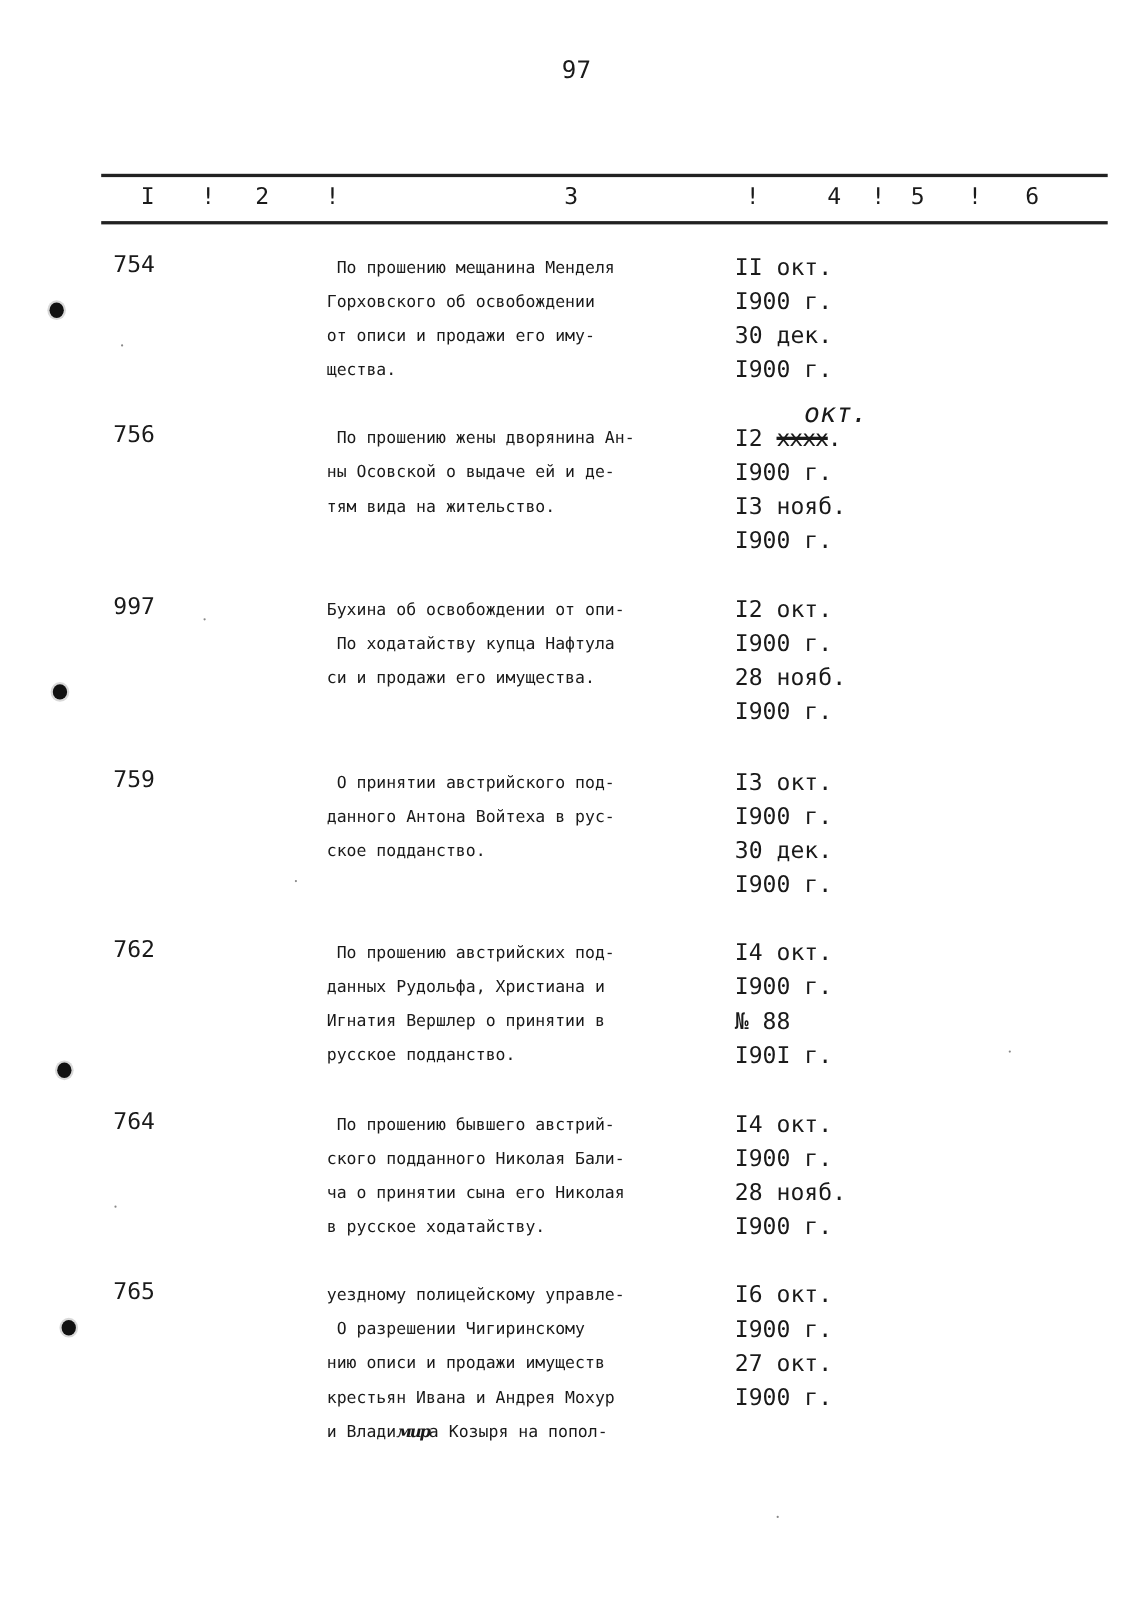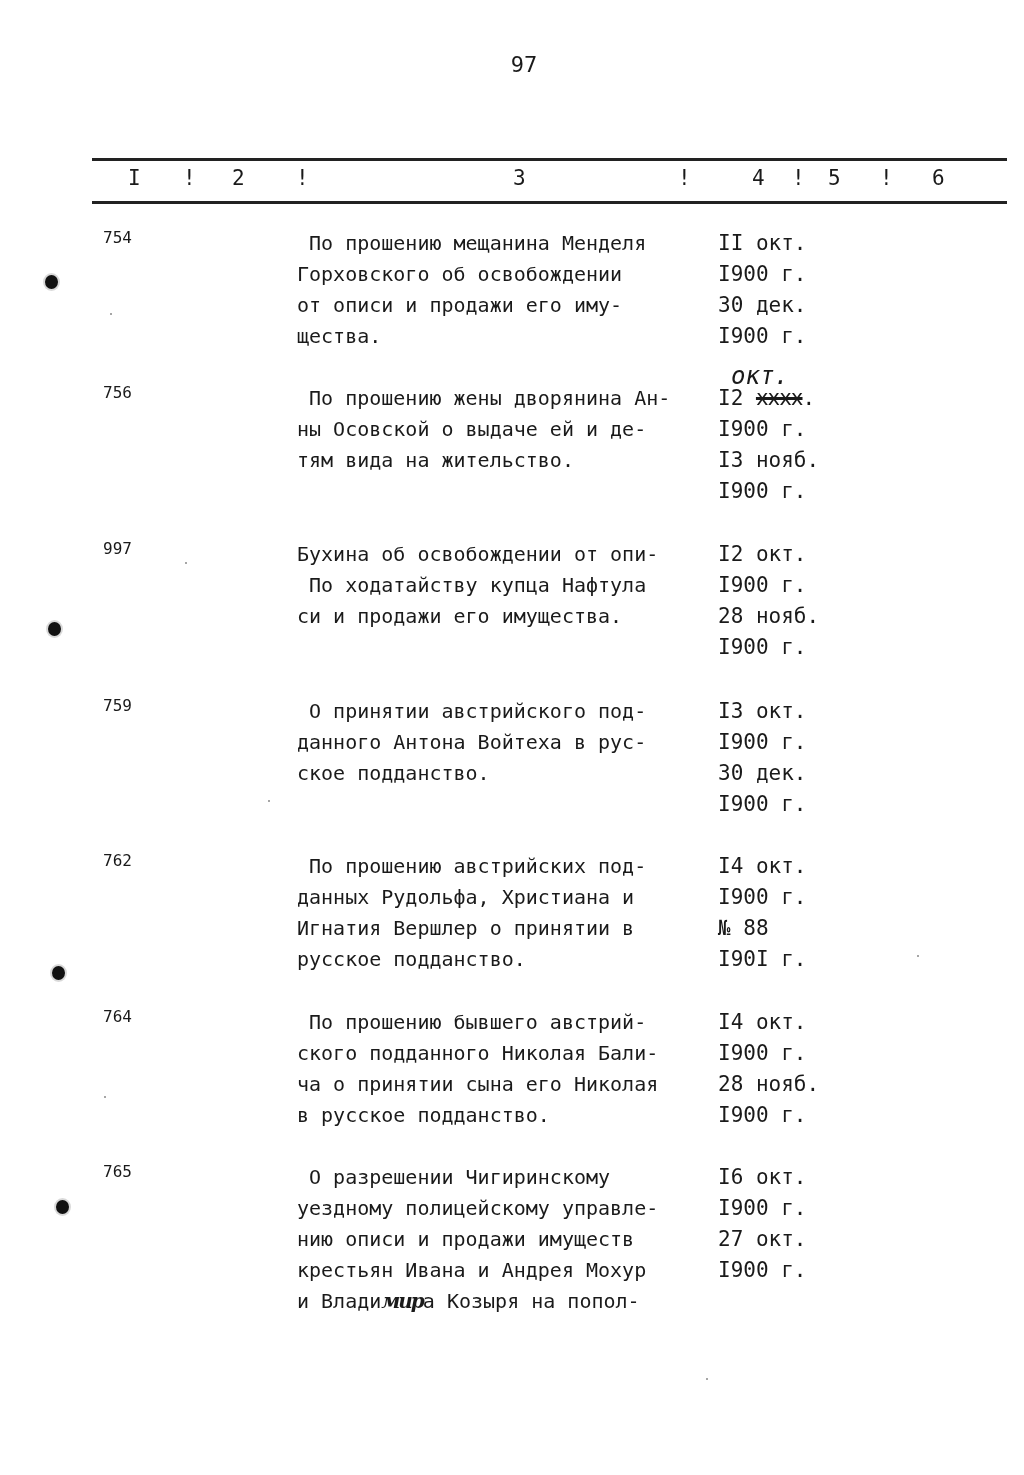--- a/index.html
+++ b/index.html
@@ -47,37 +47,37 @@
     }
     .entry {
       position: absolute;
       left: 0;
       width: 1024px;
     }
     .entry-num {
       position: absolute;
       left: 103px;
       top: 0;
-      font-size: 16px;
+      font-size: 21px;
     }
     .entry-desc {
       position: absolute;
       left: 297px;
       top: 0;
       width: 400px;
-      font-size: 20px;
+      font-size: 15px;
       line-height: 31px;
     }
     .entry-desc div {
       white-space: pre;
       height: 31px;
     }
     .entry-dates {
       position: absolute;
-      left: 718px;
+      left: 668px;
       top: 0;
       font-size: 21px;
       line-height: 31px;
     }
     .entry-dates div {
       white-space: pre;
       height: 31px;
     }
     .struck {
       text-decoration: line-through;
@@ -211,35 +211,35 @@
     <div>I90I г.</div>
   </div>
 </div>
 
 <div class="entry" style="top:1007px">
   <div class="entry-num">764</div>
   <div class="entry-desc">
     <div> По прошению бывшего австрий-</div>
     <div>ского подданного Николая Бали-</div>
     <div>ча о принятии сына его Николая</div>
-    <div>в русское подданство.</div>
+    <div>в русское ходатайству.</div>
   </div>
   <div class="entry-dates">
     <div>I4 окт.</div>
     <div>I900 г.</div>
     <div>28 нояб.</div>
     <div>I900 г.</div>
   </div>
 </div>
 
 <div class="entry" style="top:1162px">
   <div class="entry-num">765</div>
   <div class="entry-desc">
+    <div>уездному полицейскому управле-</div>
     <div> О разрешении Чигиринскому</div>
-    <div>уездному полицейскому управле-</div>
     <div>нию описи и продажи имуществ</div>
     <div>крестьян Ивана и Андрея Мохур</div>
     <div><span>и Влади</span><span class="handwritten">мир</span><span>а Козыря на попол-</span></div>
   </div>
   <div class="entry-dates">
     <div>I6 окт.</div>
     <div>I900 г.</div>
     <div>27 окт.</div>
     <div>I900 г.</div>
   </div>

